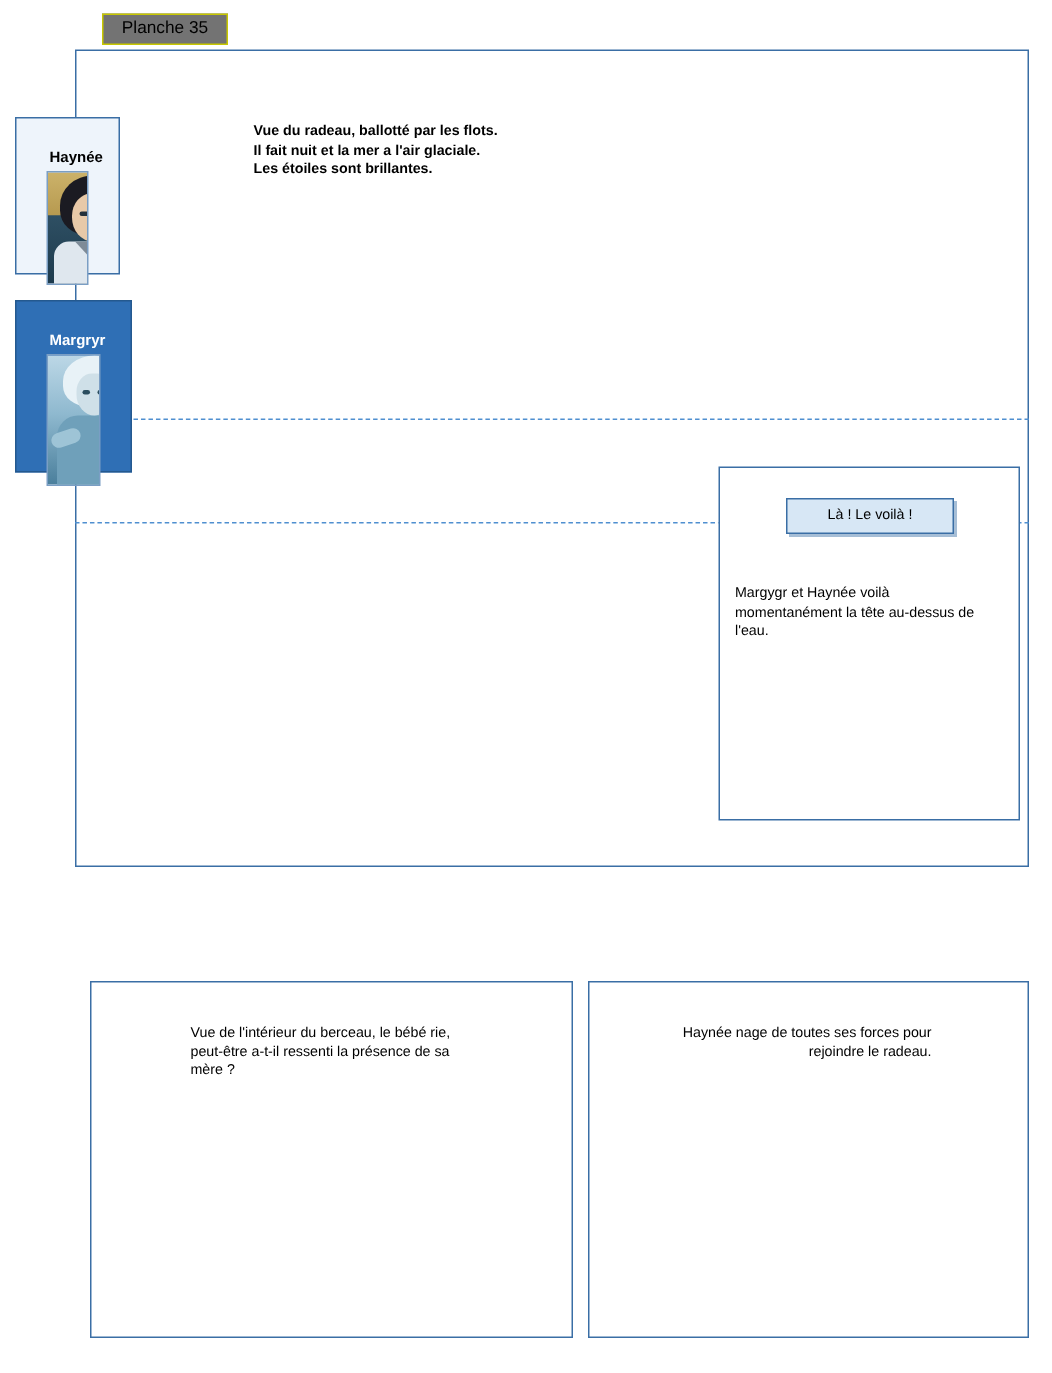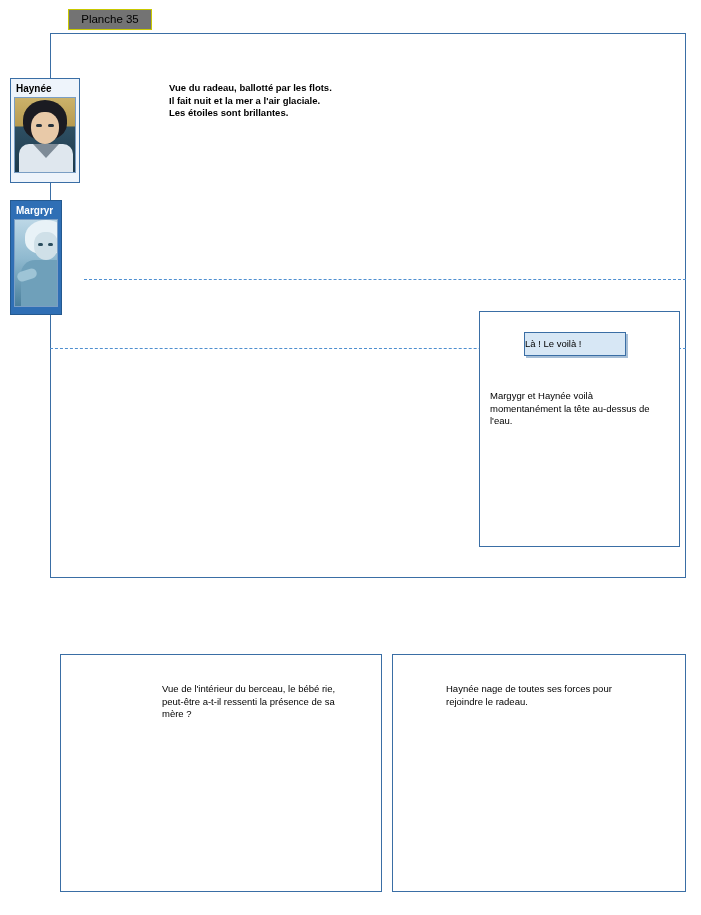--- a/index.html
+++ b/index.html
@@ -52,21 +52,21 @@
   }
   #dash-1 { left: 84px; top: 279px; width: 602px; }
   #dash-2 { left: 50px; top: 348px; width: 636px; }
 
   
   .char-card {
     position: absolute;
     border: 1.5px solid #3a6ea5;
     box-sizing: border-box;
     background: #eef4fb;
-    padding: 3px;
+    padding: 20px;
   }
   .char-card .char-name {
     font-size: 10px;
     font-weight: bold;
     line-height: 13px;
     padding: 0 1px 2px 2px;
   }
   .char-card .char-portrait {
     width: 100%;
     height: 76px;
@@ -105,21 +105,21 @@
     background: #dfe7ee; border-radius: 10px 10px 0 0;
   }
   #portrait-haynee .collar {
     position: absolute; left: 18px; top: 46px; width: 26px; height: 14px;
     background: #7e8b97; transform: rotate(0deg); clip-path: polygon(0 0,100% 0,50% 100%);
   }
 
   #card-margryr {
     left: 10px;
     top: 200px;
-    width: 52px;
+    width: 78px;
     height: 115px;
     background: #2f6fb5;
     border-color: #24598f;
   }
   #card-margryr .char-name { color: #ffffff; }
   #portrait-margryr {
     height: 88px;
     background: linear-gradient(180deg,#bcd7e6 0%, #8fb9cf 45%, #4a7f9c 100%);
   }
   #portrait-margryr .m-hair {
@@ -162,28 +162,28 @@
     width: 201px;
     height: 236px;
     border: 1.5px solid #3a6ea5;
     box-sizing: border-box;
     background: #ffffff;
   }
   #bubble {
     position: absolute;
     left: 524px;
     top: 332px;
-    width: 102px;
+    width: 112px;
     height: 24px;
     background: #d7e7f5;
     border: 1px solid #3a6ea5;
     box-sizing: border-box;
     font-size: 9.5px;
     line-height: 22px;
-    text-align: left;
+    text-align: center;
     box-shadow: 2px 2px 0 rgba(58,110,165,0.45);
   }
   #text-inner { left: 490px; top: 390px; width: 165px; }
 
   
   #panel-bottom-left {
     position: absolute;
     left: 60px;
     top: 654px;
     width: 322px;
@@ -195,22 +195,22 @@
   #panel-bottom-right {
     position: absolute;
     left: 392px;
     top: 654px;
     width: 294px;
     height: 238px;
     border: 1.5px solid #3a6ea5;
     box-sizing: border-box;
     background: #ffffff;
   }
-  #text-bl { left: 162px; top: 683px; width: 175px; }
-  #text-br { left: 446px; top: 683px; width: 175px; }
+  #text-bl { left: 127px; top: 683px; width: 175px; }
+  #text-br { left: 446px; top: 683px; width: 175px; text-align: right; }
 </style>
 </head>
 <body>
 
 <div id="planche-badge">Planche 35</div>
 
 <div id="panel-top"></div>
 
 <div id="dash-1" class="dashed-line"></div>
 <div id="dash-2" class="dashed-line"></div>

